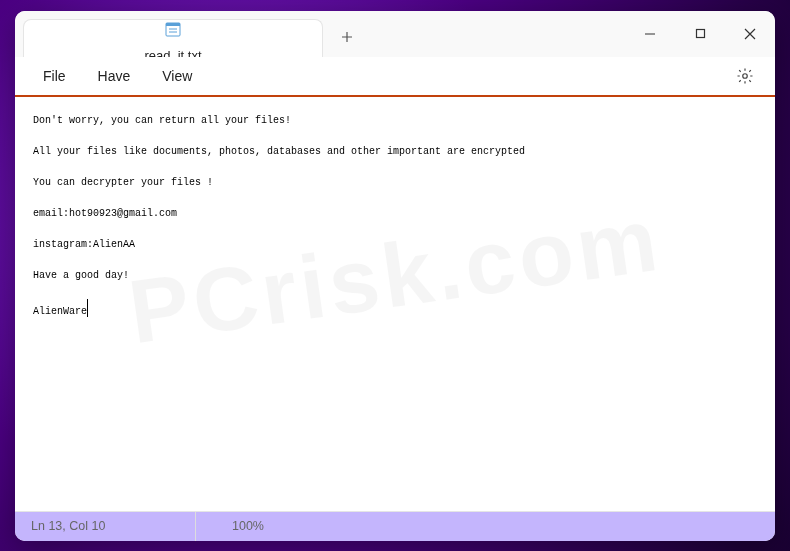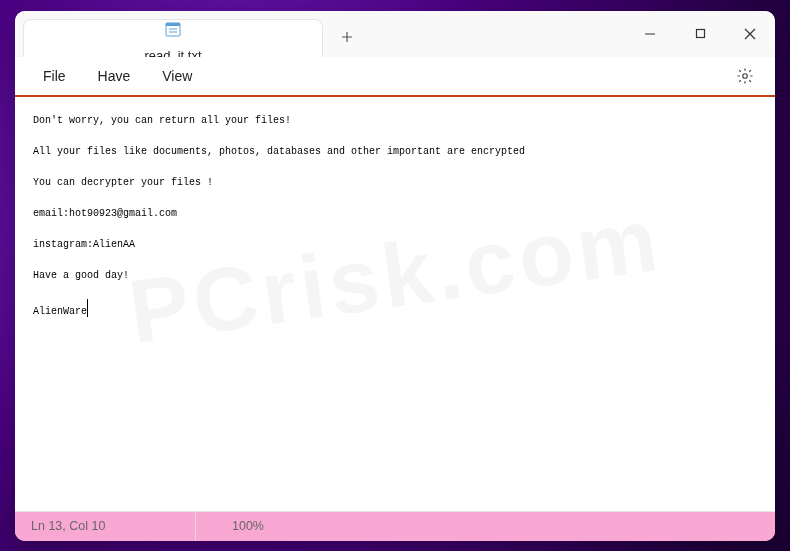--- a/index.html
+++ b/index.html
@@ -139,21 +139,21 @@
       width: 1px;
       height: 18px;
       background: #000;
       vertical-align: text-bottom;
       margin-left: 0px;
     }
     .statusbar {
       height: 30px;
       display: flex;
       align-items: center;
-      background: #f9a8d4;
+      background: #c4b5fd;
       border-top: 1px solid #e5e5e5;
       font-size: 12.5px;
       color: #666;
     }
     .status-cell {
       padding: 0 16px;
       border-left: 1px solid #ddd;
       height: 100%;
       display: flex;
       align-items: center;

